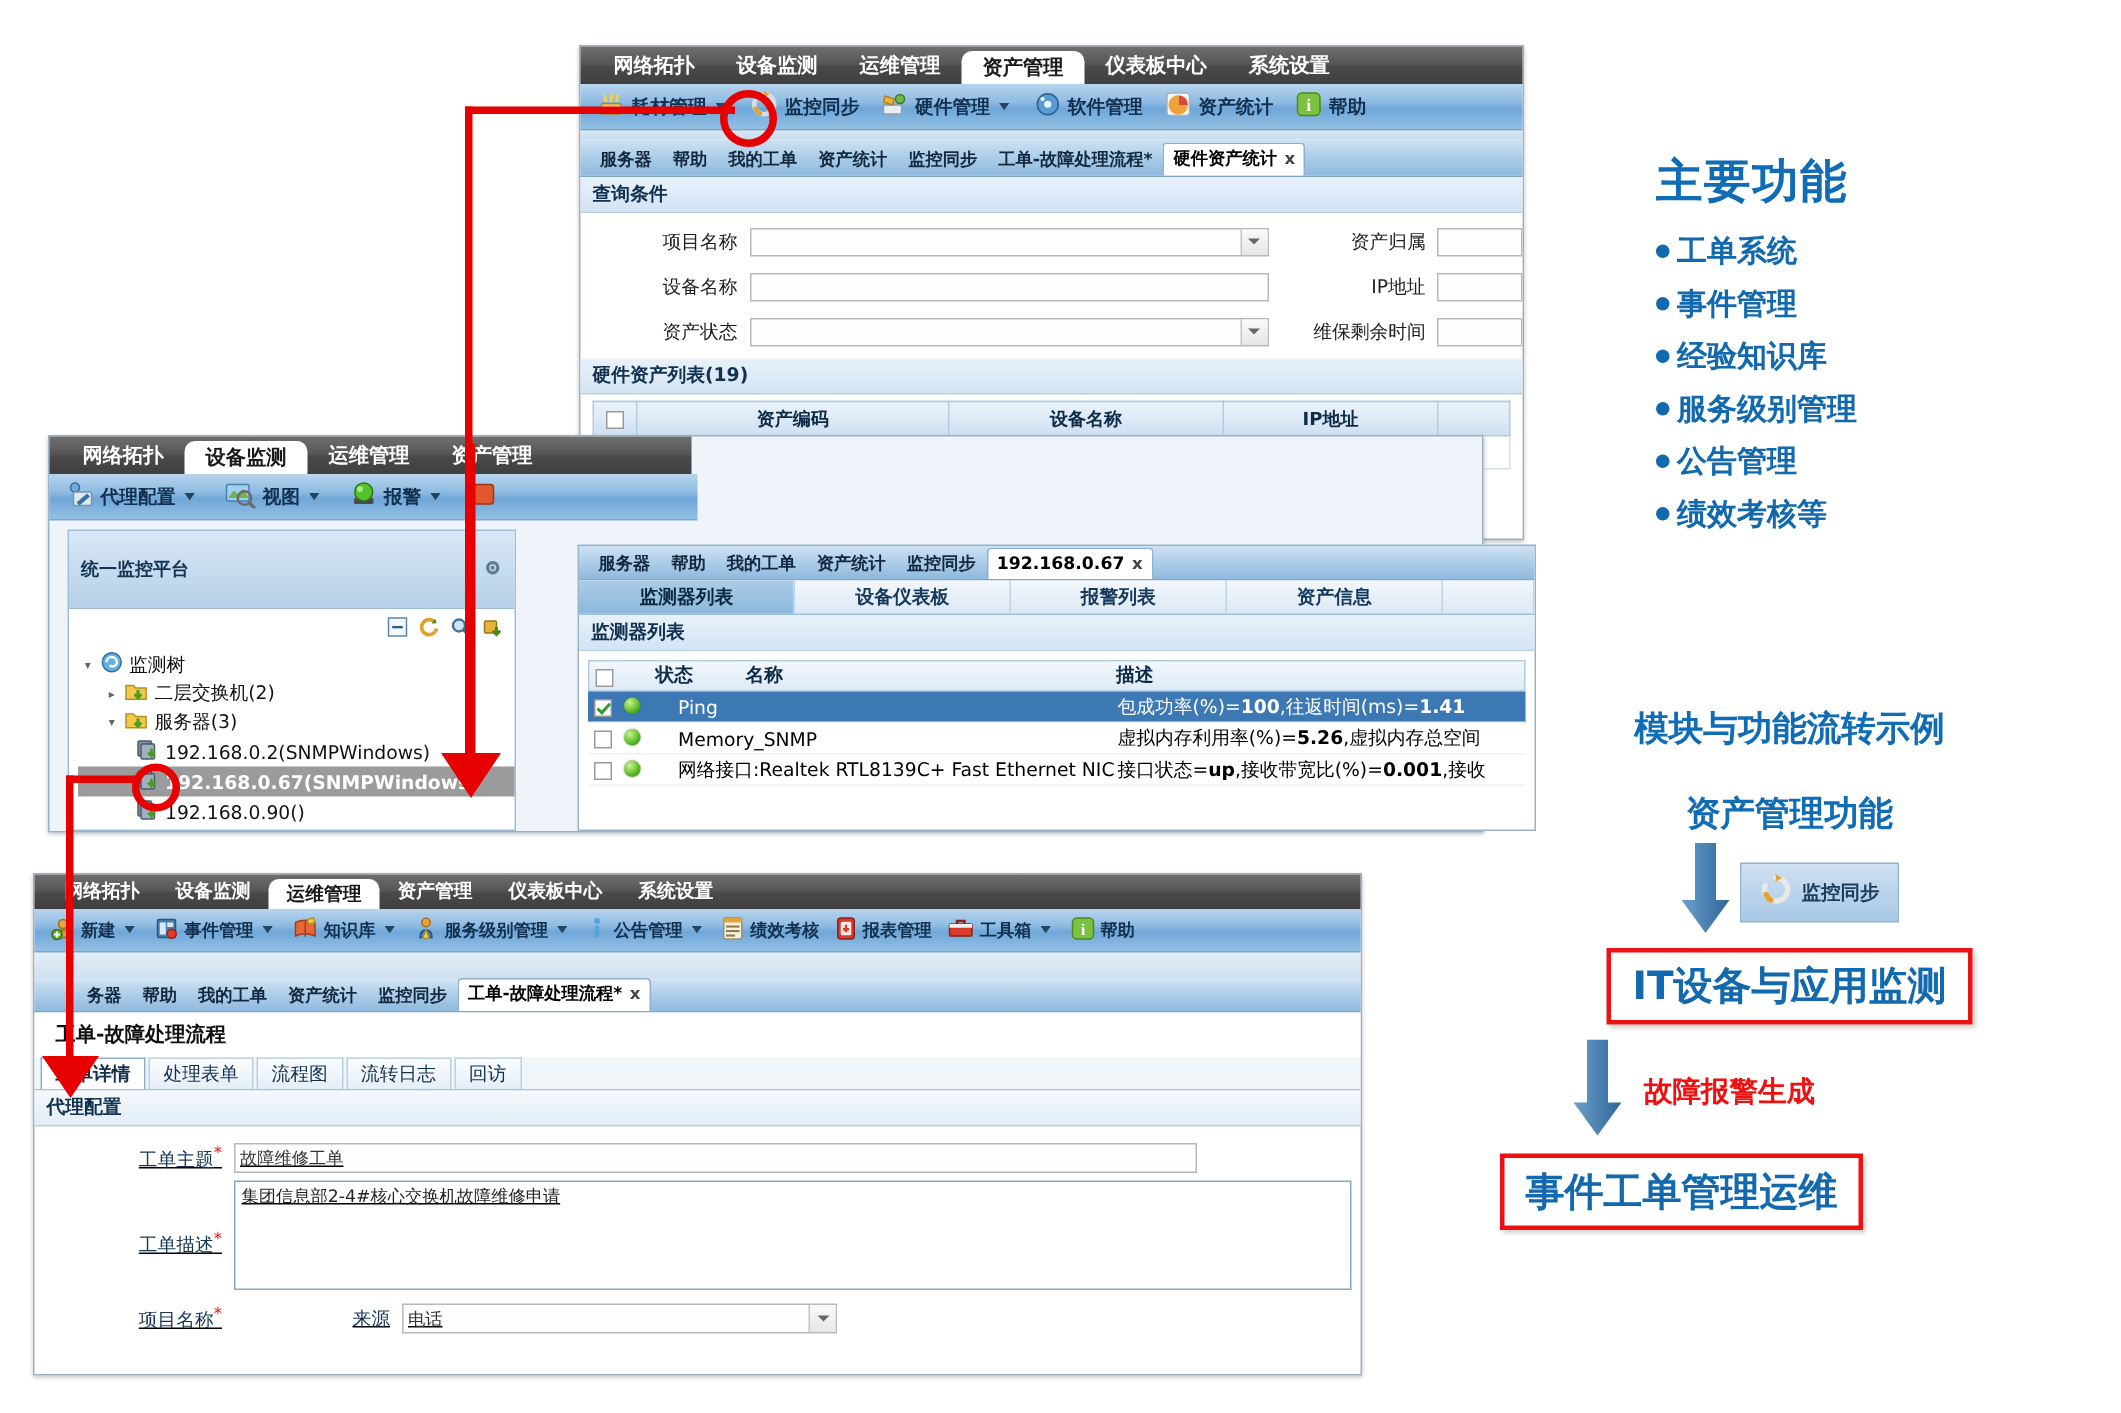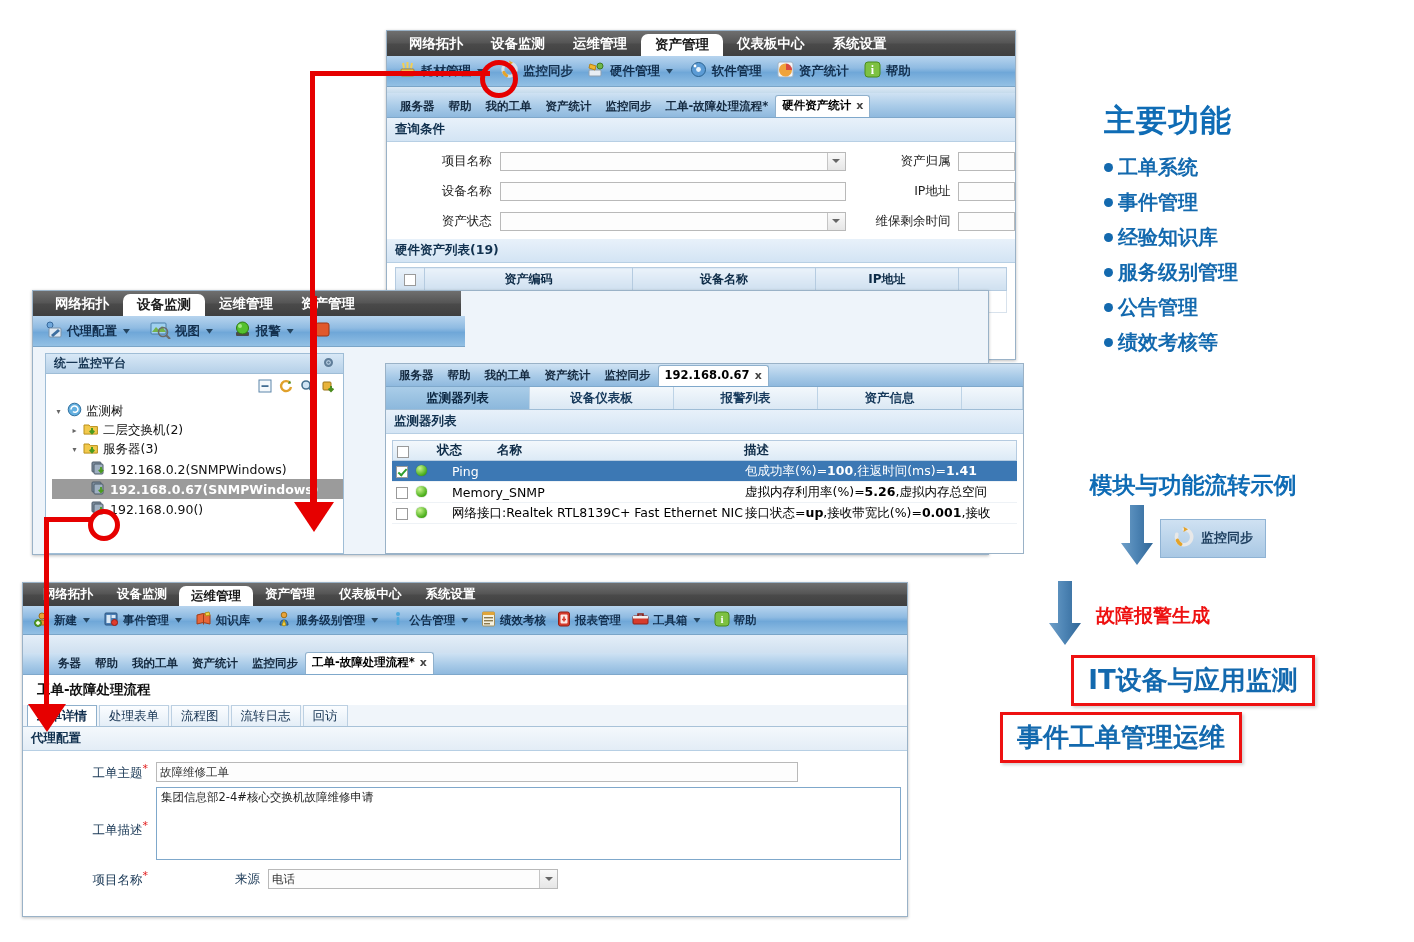--- a/index.html
+++ b/index.html
@@ -89,21 +89,21 @@
   #win-asset{left:386px;top:30px;width:630px;height:330px;background:#fff;
     border:1px solid #9ab2c7;box-shadow:0 1px 3px rgba(0,0,0,.25);}
 
   
   #win-monitor{left:32px;top:290px;width:957px;height:265px;background:#eef4fa;
     border:1px solid #9ab2c7;box-shadow:0 1px 3px rgba(0,0,0,.25);}
   #tree-panel{position:absolute;left:12px;top:62px;width:297px;bottom:0;background:#fff;
     border:1px solid #9fbdd6;}
   .treetab{
     background:linear-gradient(to bottom,#d8e8f6,#b5d0e8);height:19px;display:flex;align-items:center;
-    padding:0 8px;font-size:12px;font-weight:bold;color:#163553;border-bottom:1px solid #9fbdd6;
+    padding:16px 8px;font-size:12px;font-weight:bold;color:#163553;border-bottom:1px solid #9fbdd6;
     justify-content:space-between;
   }
   .treetools{display:flex;justify-content:flex-end;gap:7px;padding:4px 8px 2px 0;}
   .tnode{display:flex;align-items:center;gap:4px;font-size:12.5px;color:#111;padding:1px 0;white-space:nowrap;}
   .tnode.sel{background:#9b9b9b;color:#fff;font-weight:bold;}
   .arrow{font-size:8px;color:#666;width:9px;display:inline-block;text-align:center;}
 
   #right-panel{position:absolute;left:318px;top:0px;right:0;bottom:0;background:#fff;border-left:1px solid #9ab2c7;}
   .subtabs{display:flex;height:22px;background:linear-gradient(to bottom,#f3f8fc,#dbe8f4);border-bottom:1px solid #9fbdd6;}
   .subtabs .st{
@@ -596,21 +596,21 @@
     <div class="st2">处理表单</div>
     <div class="st2">流程图</div>
     <div class="st2">流转日志</div>
     <div class="st2">回访</div>
   </div>
 
   <div class="sectionhdr" style="background:linear-gradient(to bottom,#f4f8fc,#e3edf6);">
     <span>代理配置</span>
   </div>
 
-  <div style="padding:8px 0 0 0;">
+  <div style="padding:8px 0 0 0;text-decoration:underline;">
     <div class="formrow" style="height:26px">
       <div class="flabel" style="width:125px;color:#163553">
         <span>工单主题</span><span class="req">*</span>
       </div>
       <div class="finput" style="width:642px;height:20px">
         <span>故障维修工单</span>
       </div>
     </div>
     <div style="display:flex;align-items:flex-start;margin-top:2px;">
       <div class="flabel" style="width:125px;color:#163553;padding-top:32px">
@@ -659,20 +659,21 @@
     <div class="rt-item">
         <span class="dot"></span>
         <span>绩效考核等</span>
       </div>
   </div>
 </div>
 
 <div class="win" style="left:986px;top:470px;width:414px;">
   <div class="rt-h2" style="text-align:center;">模块与功能流转示例</div>
 
+  <div class="rt-h3" style="text-align:center;margin-top:26px;">资产管理功能</div>
 
   <div style="display:flex;align-items:center;justify-content:center;gap:6px;margin-top:4px;">
     <span class="icon fatarrow">
       <svg width="34" height="62" viewBox="0 0 34 62">
         <defs>
             <linearGradient id="ag1" x1="0" x2="1">
               <stop offset="0" stop-color="#6f9fc8"></stop>
               <stop offset=".45" stop-color="#4f86b6"></stop>
               <stop offset="1" stop-color="#2f6697"></stop>
             </linearGradient>
@@ -685,40 +686,40 @@
         <svg width="22" height="22" viewBox="0 0 20 20">
             <path d="M10 3 a7 7 0 1 1 -6.5 4.5" stroke="#e8e8e8" stroke-width="3.2" fill="none" stroke-linecap="round"></path>
             <path d="M10 3 l-0.5 -2.4 l4.2 2.4 l-4.2 2.4 z" fill="#e3a32a"></path>
             <path d="M4 13 a7 7 0 0 0 3 3.5" stroke="#e3a32a" stroke-width="3.2" fill="none" stroke-linecap="round"></path>
           </svg>
       </span>
       <span>监控同步</span>
     </span>
   </div>
 
+  <div style="text-align:center;margin-top:4px;">
+    <span class="boxed">IT设备与应用监测</span>
+  </div>
+
   <div style="display:flex;align-items:center;gap:14px;margin-top:10px;padding-left:62px;">
     <span class="icon fatarrow">
       <svg width="34" height="66" viewBox="0 0 34 66">
         <defs>
             <linearGradient id="ag2" x1="0" x2="1">
               <stop offset="0" stop-color="#6f9fc8"></stop>
               <stop offset=".45" stop-color="#4f86b6"></stop>
               <stop offset="1" stop-color="#2f6697"></stop>
             </linearGradient>
           </defs>
         <path d="M10 0 h14 v42 h9 L17 64 1 42 h9z" fill="url(#ag2)"></path>
       </svg>
     </span>
     <span class="redtxt">故障报警生成</span>
   </div>
 
-  <div style="text-align:center;margin-top:4px;">
-    <span class="boxed">IT设备与应用监测</span>
-  </div>
-
   <div style="margin-top:6px;padding-left:14px;">
     <span class="boxed">事件工单管理运维</span>
   </div>
 </div>
 
 <div class="ann" style="left:0;top:0;width:1414px;height:942px;">
 
   <div class="ann-line" style="left:310px;top:71px;width:180px;height:5px;background:#e60000;"></div>
   <div class="ann-line" style="left:310px;top:71px;width:5px;height:236px;background:#e60000;"></div>
   <div class="ann-ring" style="left:480px;top:60px;width:28px;height:28px;"></div>

